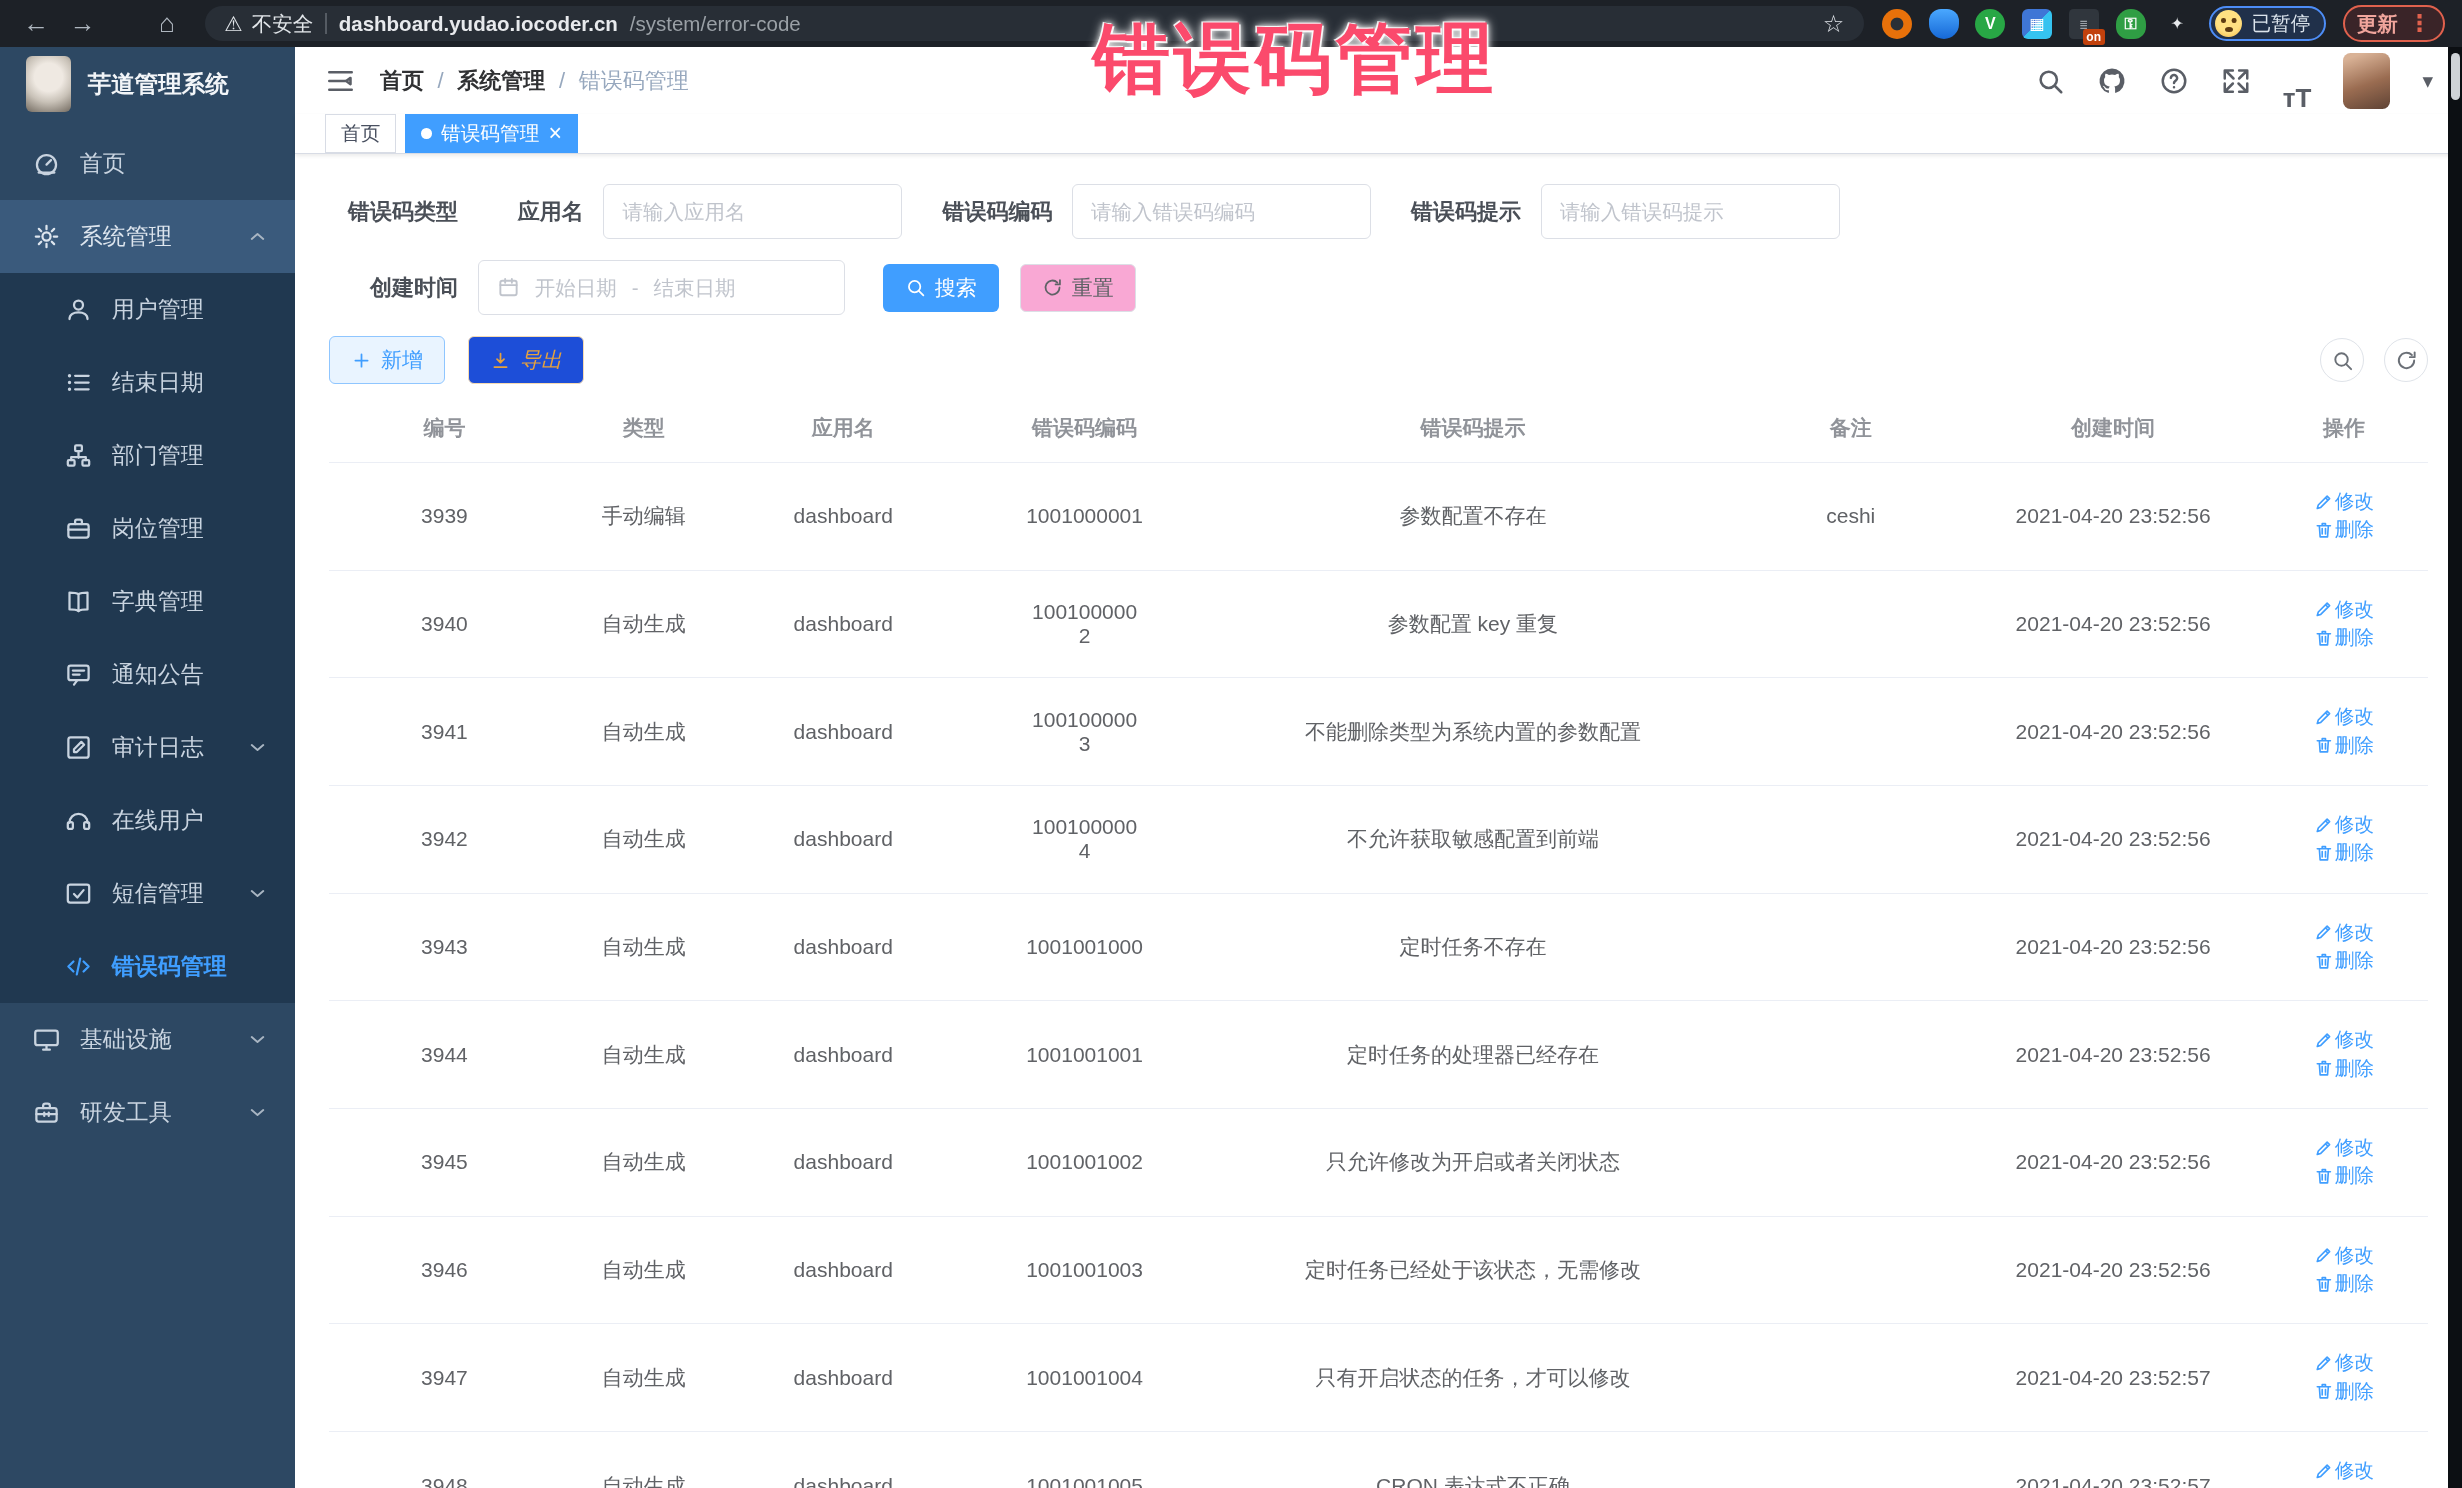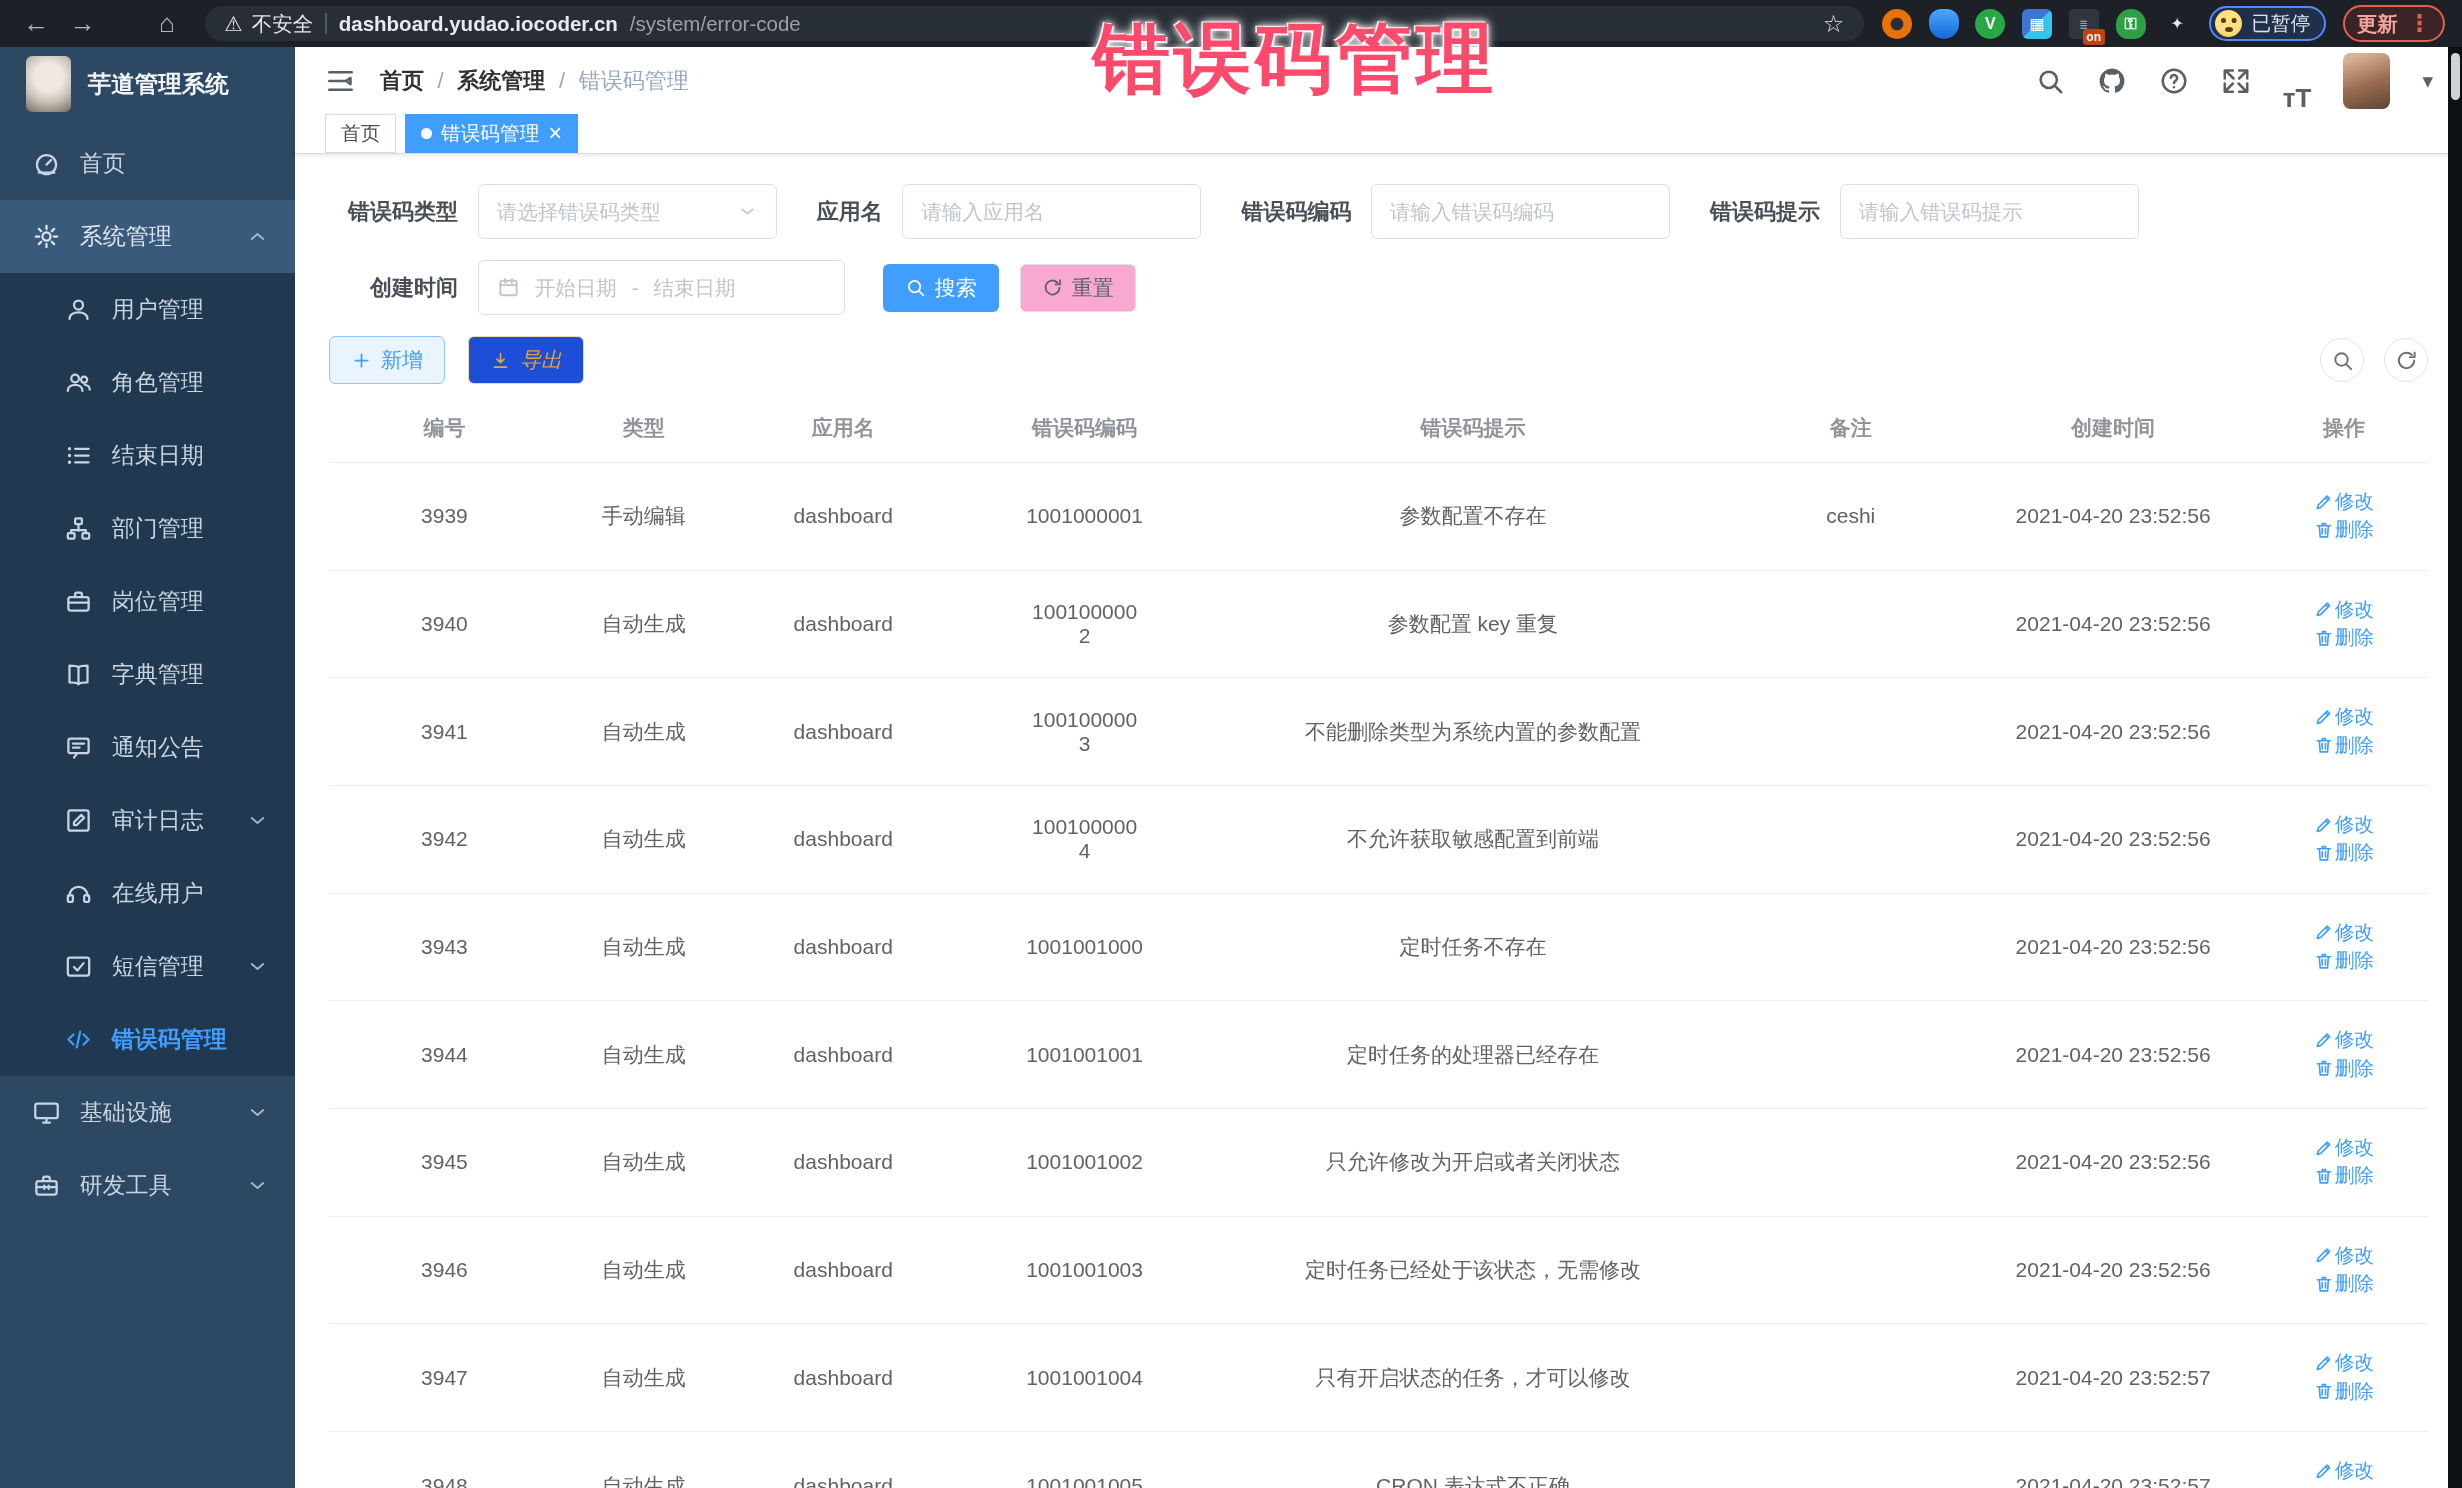--- a/index.html
+++ b/index.html
@@ -212,31 +212,20 @@
         <div class="menu-item sub">
           <span class="mi-icon" data-icon="user">
             <svg viewBox="0 0 24 24">
               <circle cx="12" cy="8" r="4"></circle>
               <path d="M4 20.5c0-4 3.8-6 8-6s8 2 8 6"></path>
             </svg>
           </span>
           <span class="mi-label">用户管理</span>
         </div>
         <div class="menu-item sub">
-          <span class="mi-icon" data-icon="users">
-            <svg viewBox="0 0 24 24">
-              <circle cx="9" cy="8.5" r="3.4"></circle>
-              <path d="M2.5 19.5c0-3.4 3-5.4 6.5-5.4s6.5 2 6.5 5.4"></path>
-              <circle cx="17" cy="9.5" r="2.7"></circle>
-              <path d="M17.5 14c2.6.3 4.5 2 4.5 4.4"></path>
-            </svg>
-          </span>
-          <span class="mi-label">角色管理</span>
-        </div>
-        <div class="menu-item sub">
           <span class="mi-icon" data-icon="menu-list">
             <svg viewBox="0 0 24 24">
               <path d="M9 6h12M9 12h12M9 18h12"></path>
               <path d="M4 6h.01M4 12h.01M4 18h.01" stroke-width="3"></path>
             </svg>
           </span>
           <span class="mi-label">结束日期</span>
         </div>
         <div class="menu-item sub">
           <span class="mi-icon" data-icon="tree">
@@ -406,28 +395,20 @@
         <span>错误码管理</span>
         <span class="tclose">×</span>
       </span>
     </div>
 
     <div class="content">
 
       <div class="frow">
         <div class="fgroup">
           <span class="flabel w">错误码类型</span>
-          <div class="field select-box">
-            <span>请选择错误码类型</span>
-            <span class="chev-ic" data-icon="chevron-down">
-                <svg viewBox="0 0 24 24">
-                  <path d="M6 9.5l6 5 6-5"></path>
-                </svg>
-              </span>
-          </div>
         </div>
         <div class="fgroup">
           <span class="flabel">应用名</span>
           <div class="field">
             <input placeholder="请输入应用名" style="">
           </div>
         </div>
         <div class="fgroup">
           <span class="flabel">错误码编码</span>
           <div class="field">

